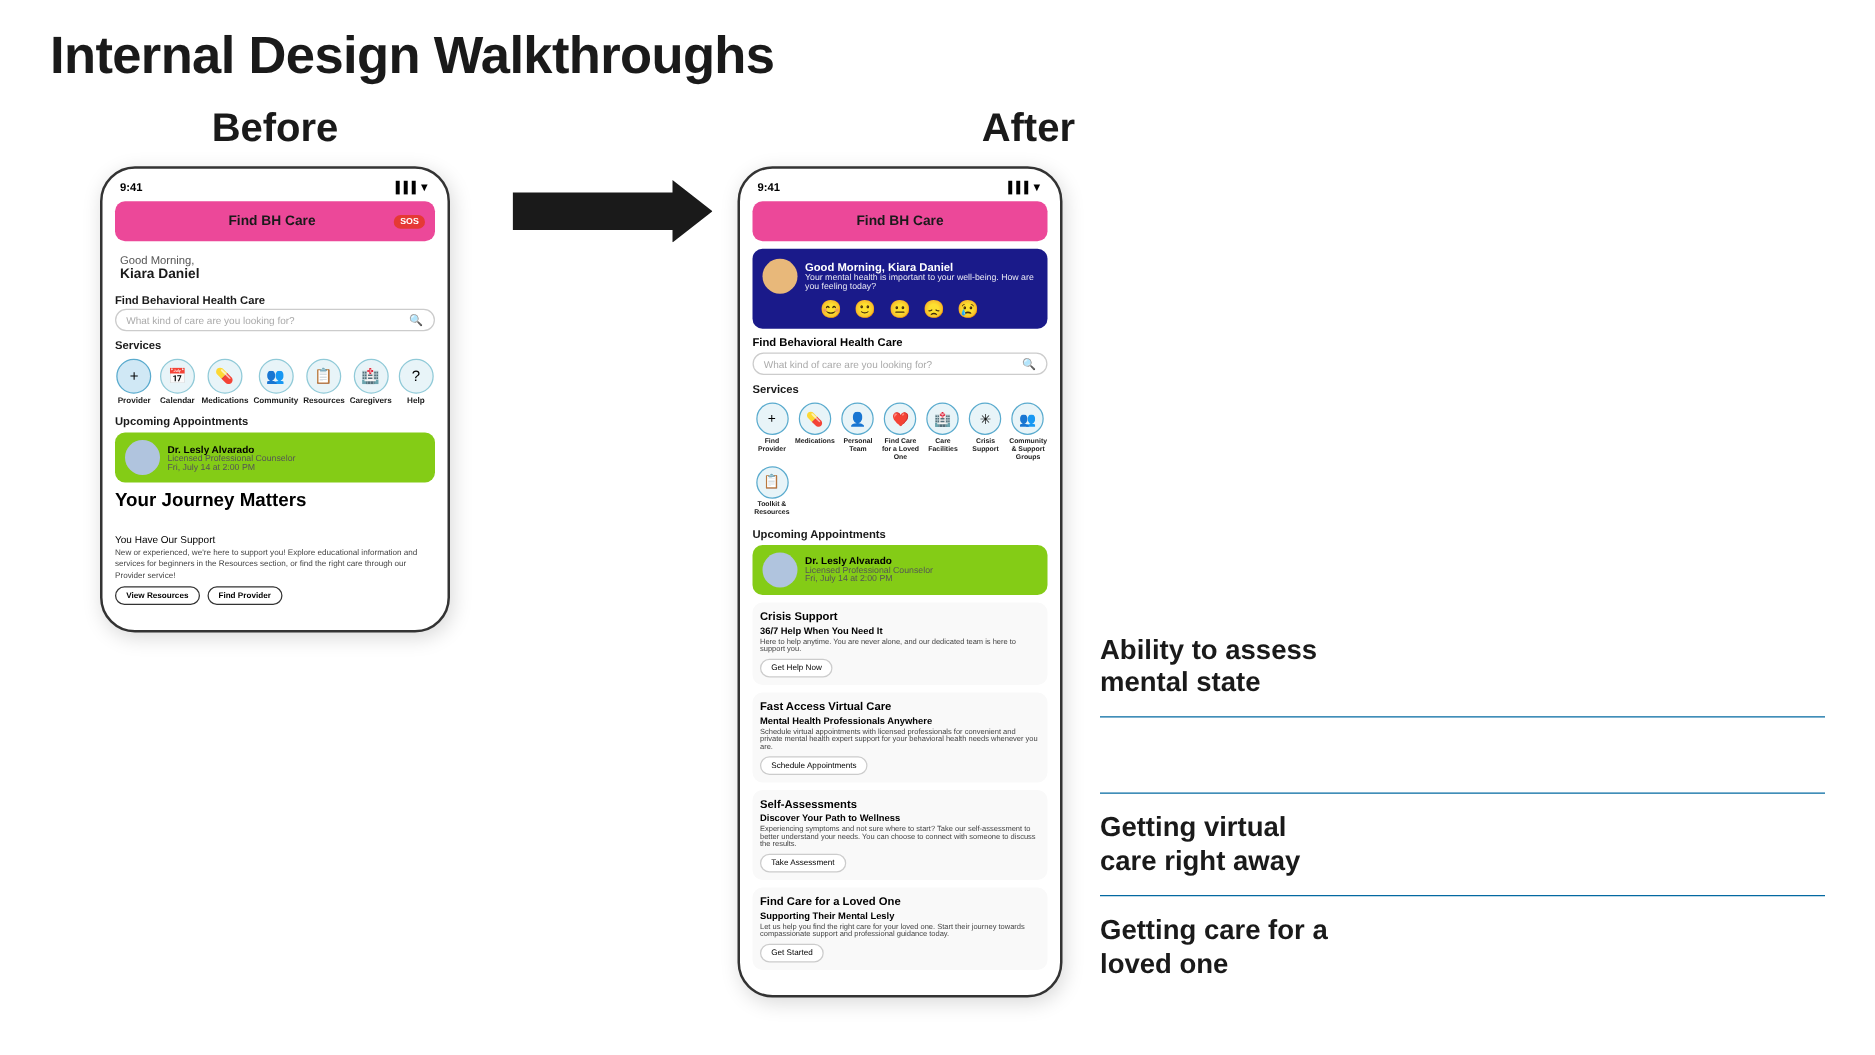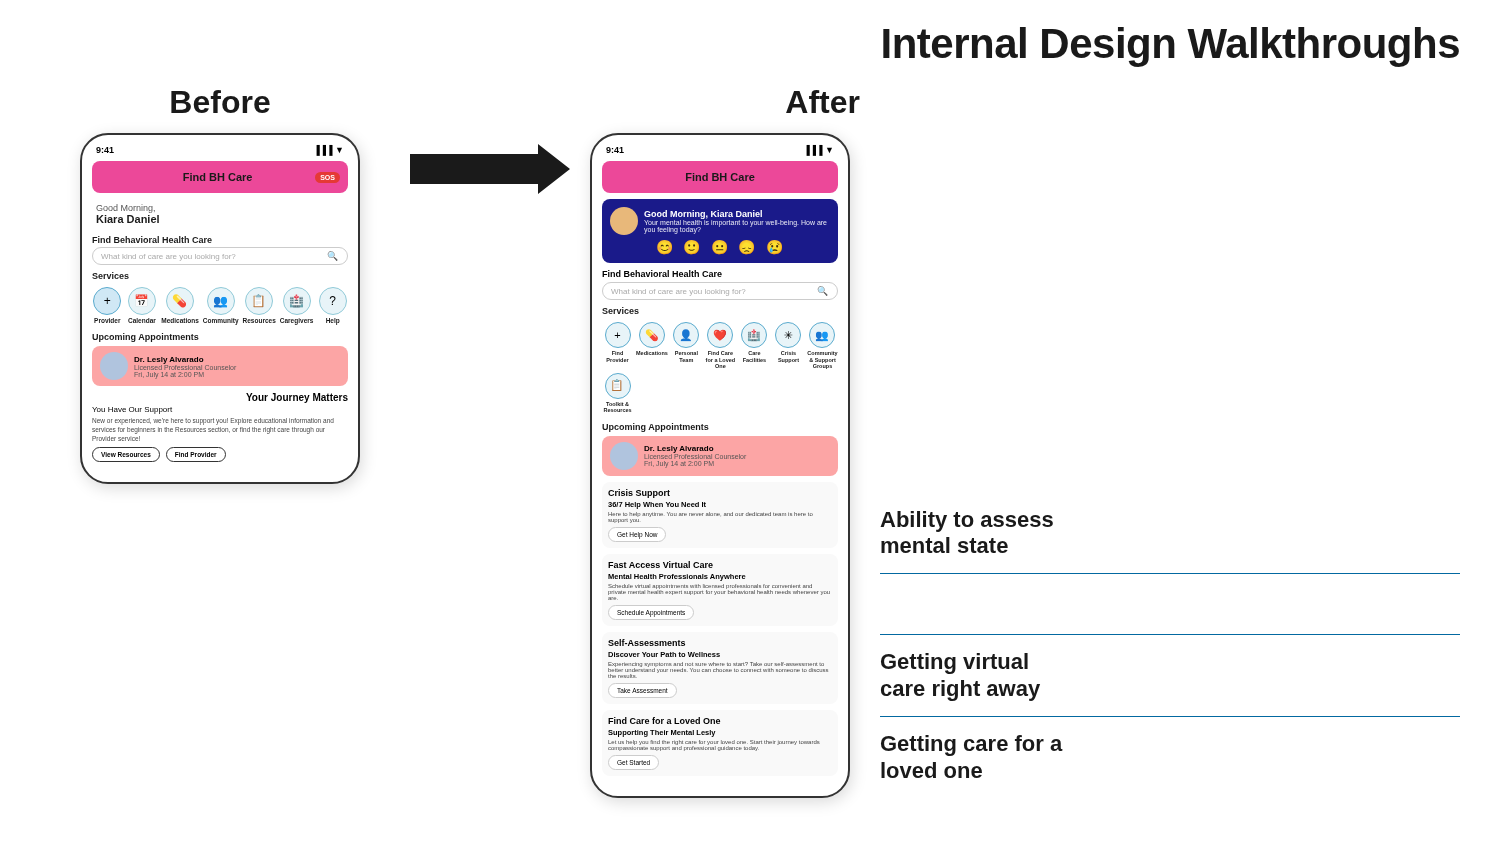--- a/index.html
+++ b/index.html
@@ -10,21 +10,21 @@
       min-height: 844px;
       overflow-x: hidden;
     }
     .page-wrapper {
       width: 1500px;
       min-height: 844px;
       background: #fff;
       padding: 20px 40px 30px;
     }
     .main-title {
-      text-align: right;
+      text-align: left;
       font-size: 42px;
       font-weight: 900;
       color: #1a1a1a;
       margin-bottom: 16px;
       letter-spacing: -0.5px;
     }
     .columns-wrapper {
       display: flex;
       gap: 0;
       align-items: flex-start;
@@ -162,37 +162,37 @@
     .section-heading {
       font-size: 9px;
       font-weight: bold;
       color: #1a1a1a;
       margin-bottom: 4px;
     }
     .appt-card {
       display: flex;
       align-items: center;
       gap: 6px;
-      background: #fca5a5;
+      background: #84cc16;
       border-radius: 8px;
       padding: 6px 8px;
     }
     .appt-avatar {
       width: 28px;
       height: 28px;
       border-radius: 50%;
       background: #b0c4de;
       flex-shrink: 0;
     }
     .appt-info { font-size: 7.5px; }
     .appt-name { font-weight: bold; font-size: 8px; }
     .appt-role { color: #555; font-size: 7px; }
     .appt-date { color: #555; font-size: 7px; }
     .journey-section { margin-bottom: 6px; }
-    .journey-heading { font-size: 10px; font-weight: bold; margin-bottom: 2px; text-align: right; }
+    .journey-heading { font-size: 15px; font-weight: bold; margin-bottom: 18px; }
     .journey-sub { font-size: 8px; font-weight: normal; margin-bottom: 2px; }
     .journey-text { font-size: 6.5px; color: #444; line-height: 1.4; margin-bottom: 4px; }
     .journey-buttons { display: flex; gap: 6px; }
     .journey-btn {
       background: #fff;
       border: 1.5px solid #333;
       border-radius: 12px;
       padding: 3px 8px;
       font-size: 6.5px;
       font-weight: bold;

